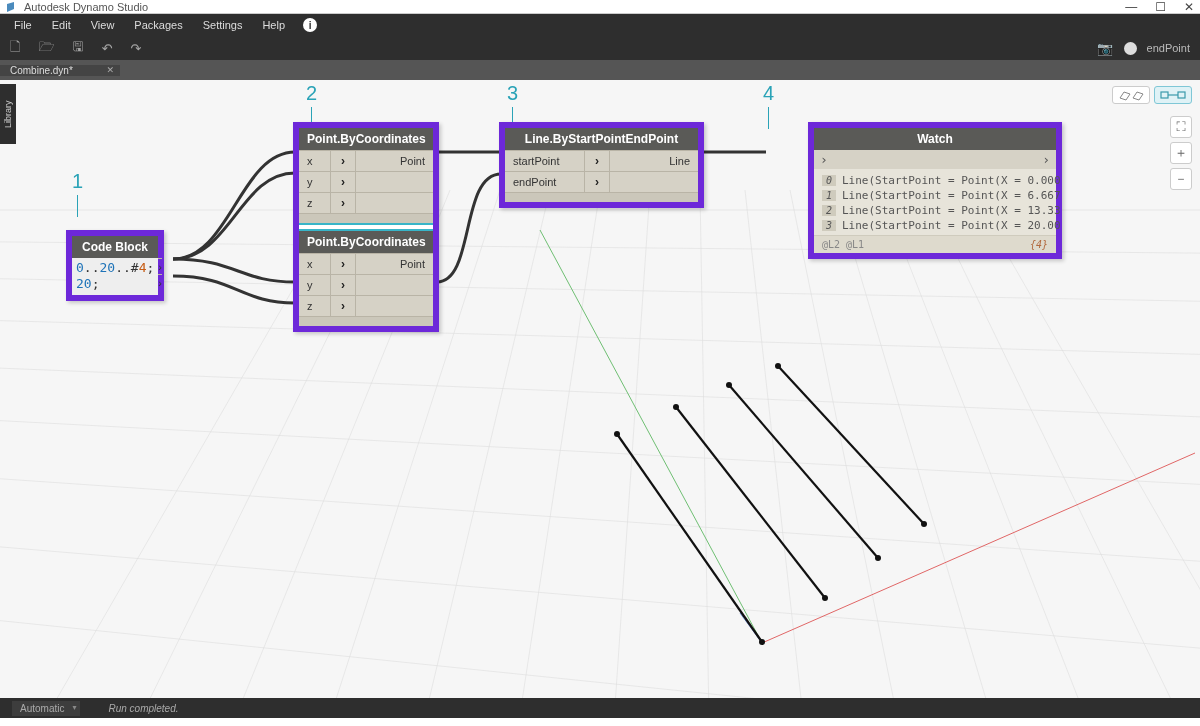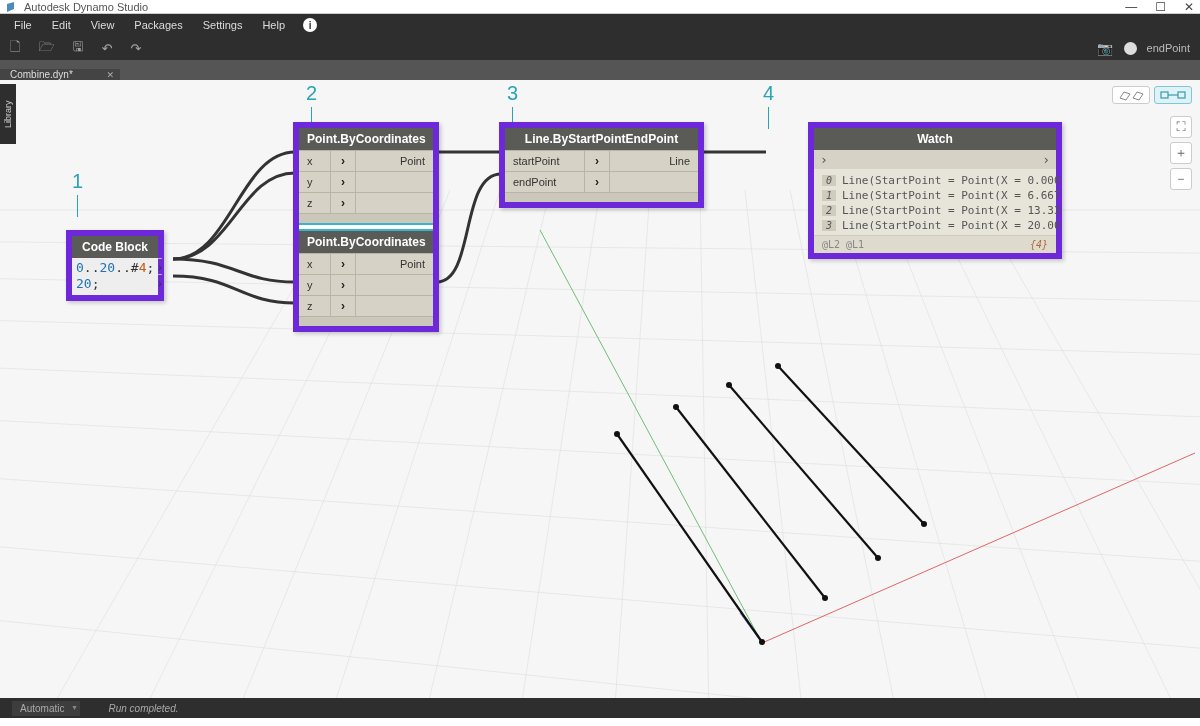--- a/index.html
+++ b/index.html
@@ -12,21 +12,21 @@
   
   .menubar { height: 22px; background: #2e2e2e; display: flex; align-items: center; font-size: 11px; color: #ddd; padding: 0 4px; }
   .menubar .mitem { padding: 0 10px; cursor: pointer; }
   .menubar .info-icon { width: 14px; height: 14px; border-radius: 50%; background: #fff; color: #2e2e2e; font-weight: bold; font-size: 10px; display: inline-flex; align-items: center; justify-content: center; margin-left: 8px; }
   
   .toolbar { height: 24px; background: #2e2e2e; display: flex; align-items: center; padding: 0 10px; gap: 18px; color: #bbb; }
   .toolbar .ticon { font-size: 13px; cursor: pointer; opacity: .85; }
   .toolbar .right { margin-left: auto; display: flex; align-items: center; gap: 10px; font-size: 11px; }
   .toolbar .avatar { width: 13px; height: 13px; border-radius: 50%; background: #ddd; display: inline-block; }
   
-  .tabstrip { height: 20px; background: #555; display: flex; align-items: flex-end; font-size: 10px; color: #ddd; }
+  .tabstrip { height: 20px; background: #555; display: flex; align-items: center; font-size: 10px; color: #ddd; }
   .tabstrip .tab { background: #444; padding: 0 22px 0 10px; display: flex; align-items: center; position: relative; min-width: 120px; }
   .tabstrip .tab .close { position: absolute; right: 6px; font-size: 9px; color: #aaa; }
   
   .workspace { position: relative; width: 1200px; height: 618px; background: #f6f6f6; overflow: hidden; }
   .grid-svg { position: absolute; inset: 0; }
   .lib-tab { position: absolute; left: 0; top: 4px; width: 16px; height: 60px; background: #2e2e2e; color: #ccc; font-size: 9px; display: flex; align-items: center; justify-content: center; writing-mode: vertical-rl; transform: rotate(180deg); cursor: pointer; }
   
   .node { position: absolute; border: 6px solid #6d28d9; background: #eab308; font-size: 11px; color: #333; box-shadow: 2px 2px 4px rgba(0,0,0,.2); }
   .node .nhead { background: #5a5a57; color: #fff; font-weight: 600; padding: 4px 8px; text-align: center; font-size: 12px; cursor: move; }
   .node .nbody { position: relative; }

